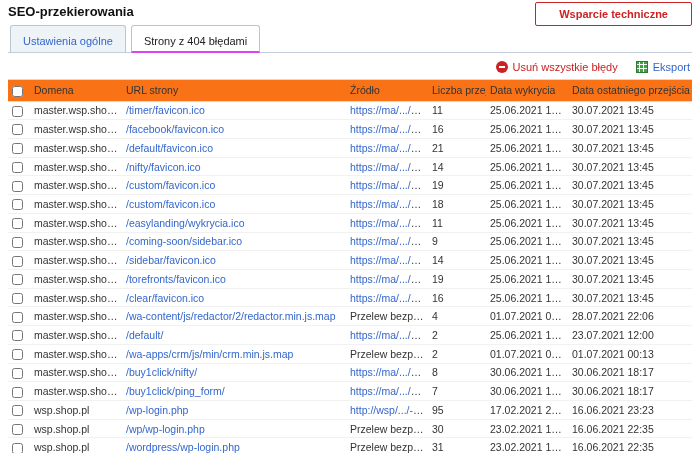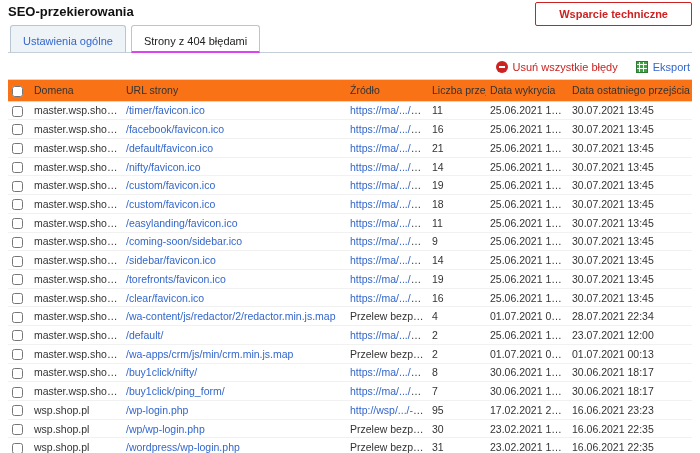--- a/index.html
+++ b/index.html
@@ -164,21 +164,21 @@
       <td>master.wsp.shop.pl</td>
       <td><a class="cell-link">/custom/favicon.ico</a></td>
       <td><a class="cell-link">https://ma/.../syst/site/</a></td>
       <td>18</td>
       <td>25.06.2021 14:53</td>
       <td>30.07.2021 13:45</td>
     </tr>
         <tr>
       <td><input type="checkbox" style=""></td>
       <td>master.wsp.shop.pl</td>
-      <td><a class="cell-link">/easylanding/favicon.ico</a></td>
+      <td><a class="cell-link">/easylanding/wykrycia.ico</a></td>
       <td><a class="cell-link">https://ma/.../syst/site/</a></td>
       <td>11</td>
       <td>25.06.2021 14:54</td>
       <td>30.07.2021 13:45</td>
     </tr>
         <tr>
       <td><input type="checkbox" style=""></td>
       <td>master.wsp.shop.pl</td>
       <td><a class="cell-link">/coming-soon/sidebar.ico</a></td>
       <td><a class="cell-link">https://ma/.../syst/site/</a></td>
@@ -213,21 +213,21 @@
       <td>25.06.2021 14:53</td>
       <td>30.07.2021 13:45</td>
     </tr>
         <tr>
       <td><input type="checkbox" style=""></td>
       <td>master.wsp.shop.pl</td>
       <td><a class="cell-link">/wa-content/js/redactor/2/redactor.min.js.map</a></td>
       <td><a class="cell-link plain">Przelew bezpośredni</a></td>
       <td>4</td>
       <td>01.07.2021 00:54</td>
-      <td>28.07.2021 22:34</td>
+      <td>28.07.2021 22:06</td>
     </tr>
         <tr>
       <td><input type="checkbox" style=""></td>
       <td>master.wsp.shop.pl</td>
       <td><a class="cell-link">/default/</a></td>
       <td><a class="cell-link">https://ma/.../torefronts</a></td>
       <td>2</td>
       <td>25.06.2021 15:04</td>
       <td>23.07.2021 12:00</td>
     </tr>

